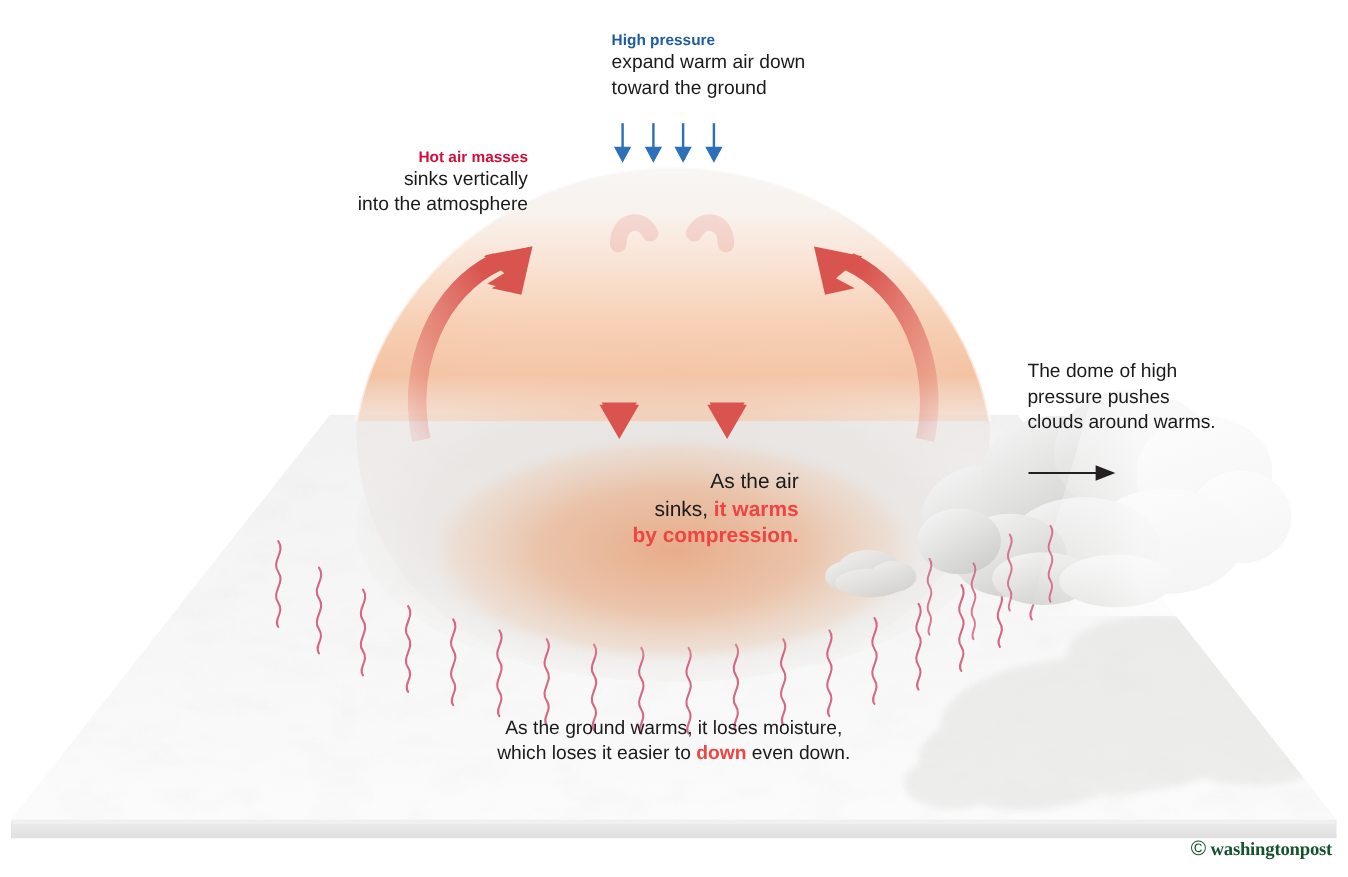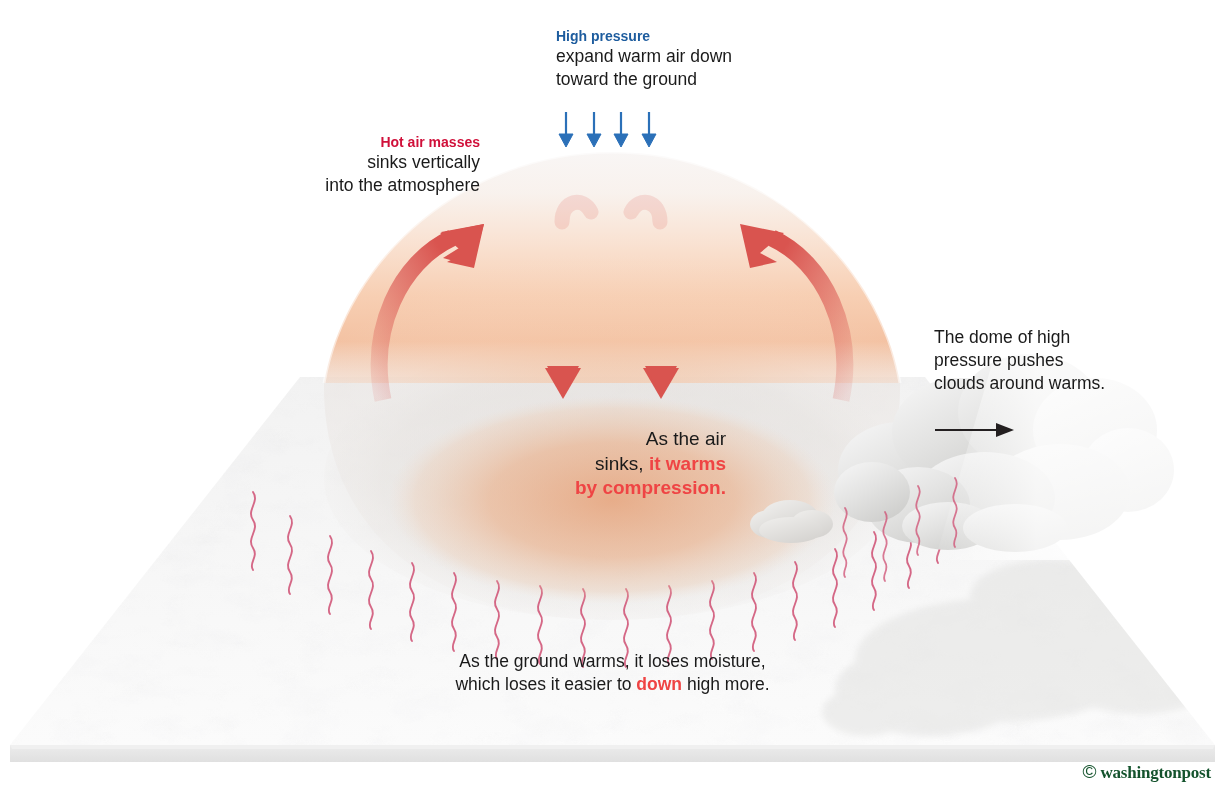--- a/index.html
+++ b/index.html
@@ -322,21 +322,21 @@
   </div>
 
   <div class="txtblk" id="lbl-cloud">
     <span>The dome of high</span><br>
     <span>pressure pushes</span><br>
     <span>clouds around warms.</span>
   </div>
 
   <div class="txtblk" id="lbl-ground">
     <span>As the ground warms, it loses moisture,</span><br>
-    <span>which loses it easier to </span><span class="redbold">down</span><span> high more.</span>
+    <span>which loses it easier to </span><span class="redbold">down</span><span> even down.</span>
   </div>
 
   <div id="credit">
     <span class="cmark">©</span>
     <span>washingtonpost</span>
   </div>
 
 </div>
 
 </body></html>

